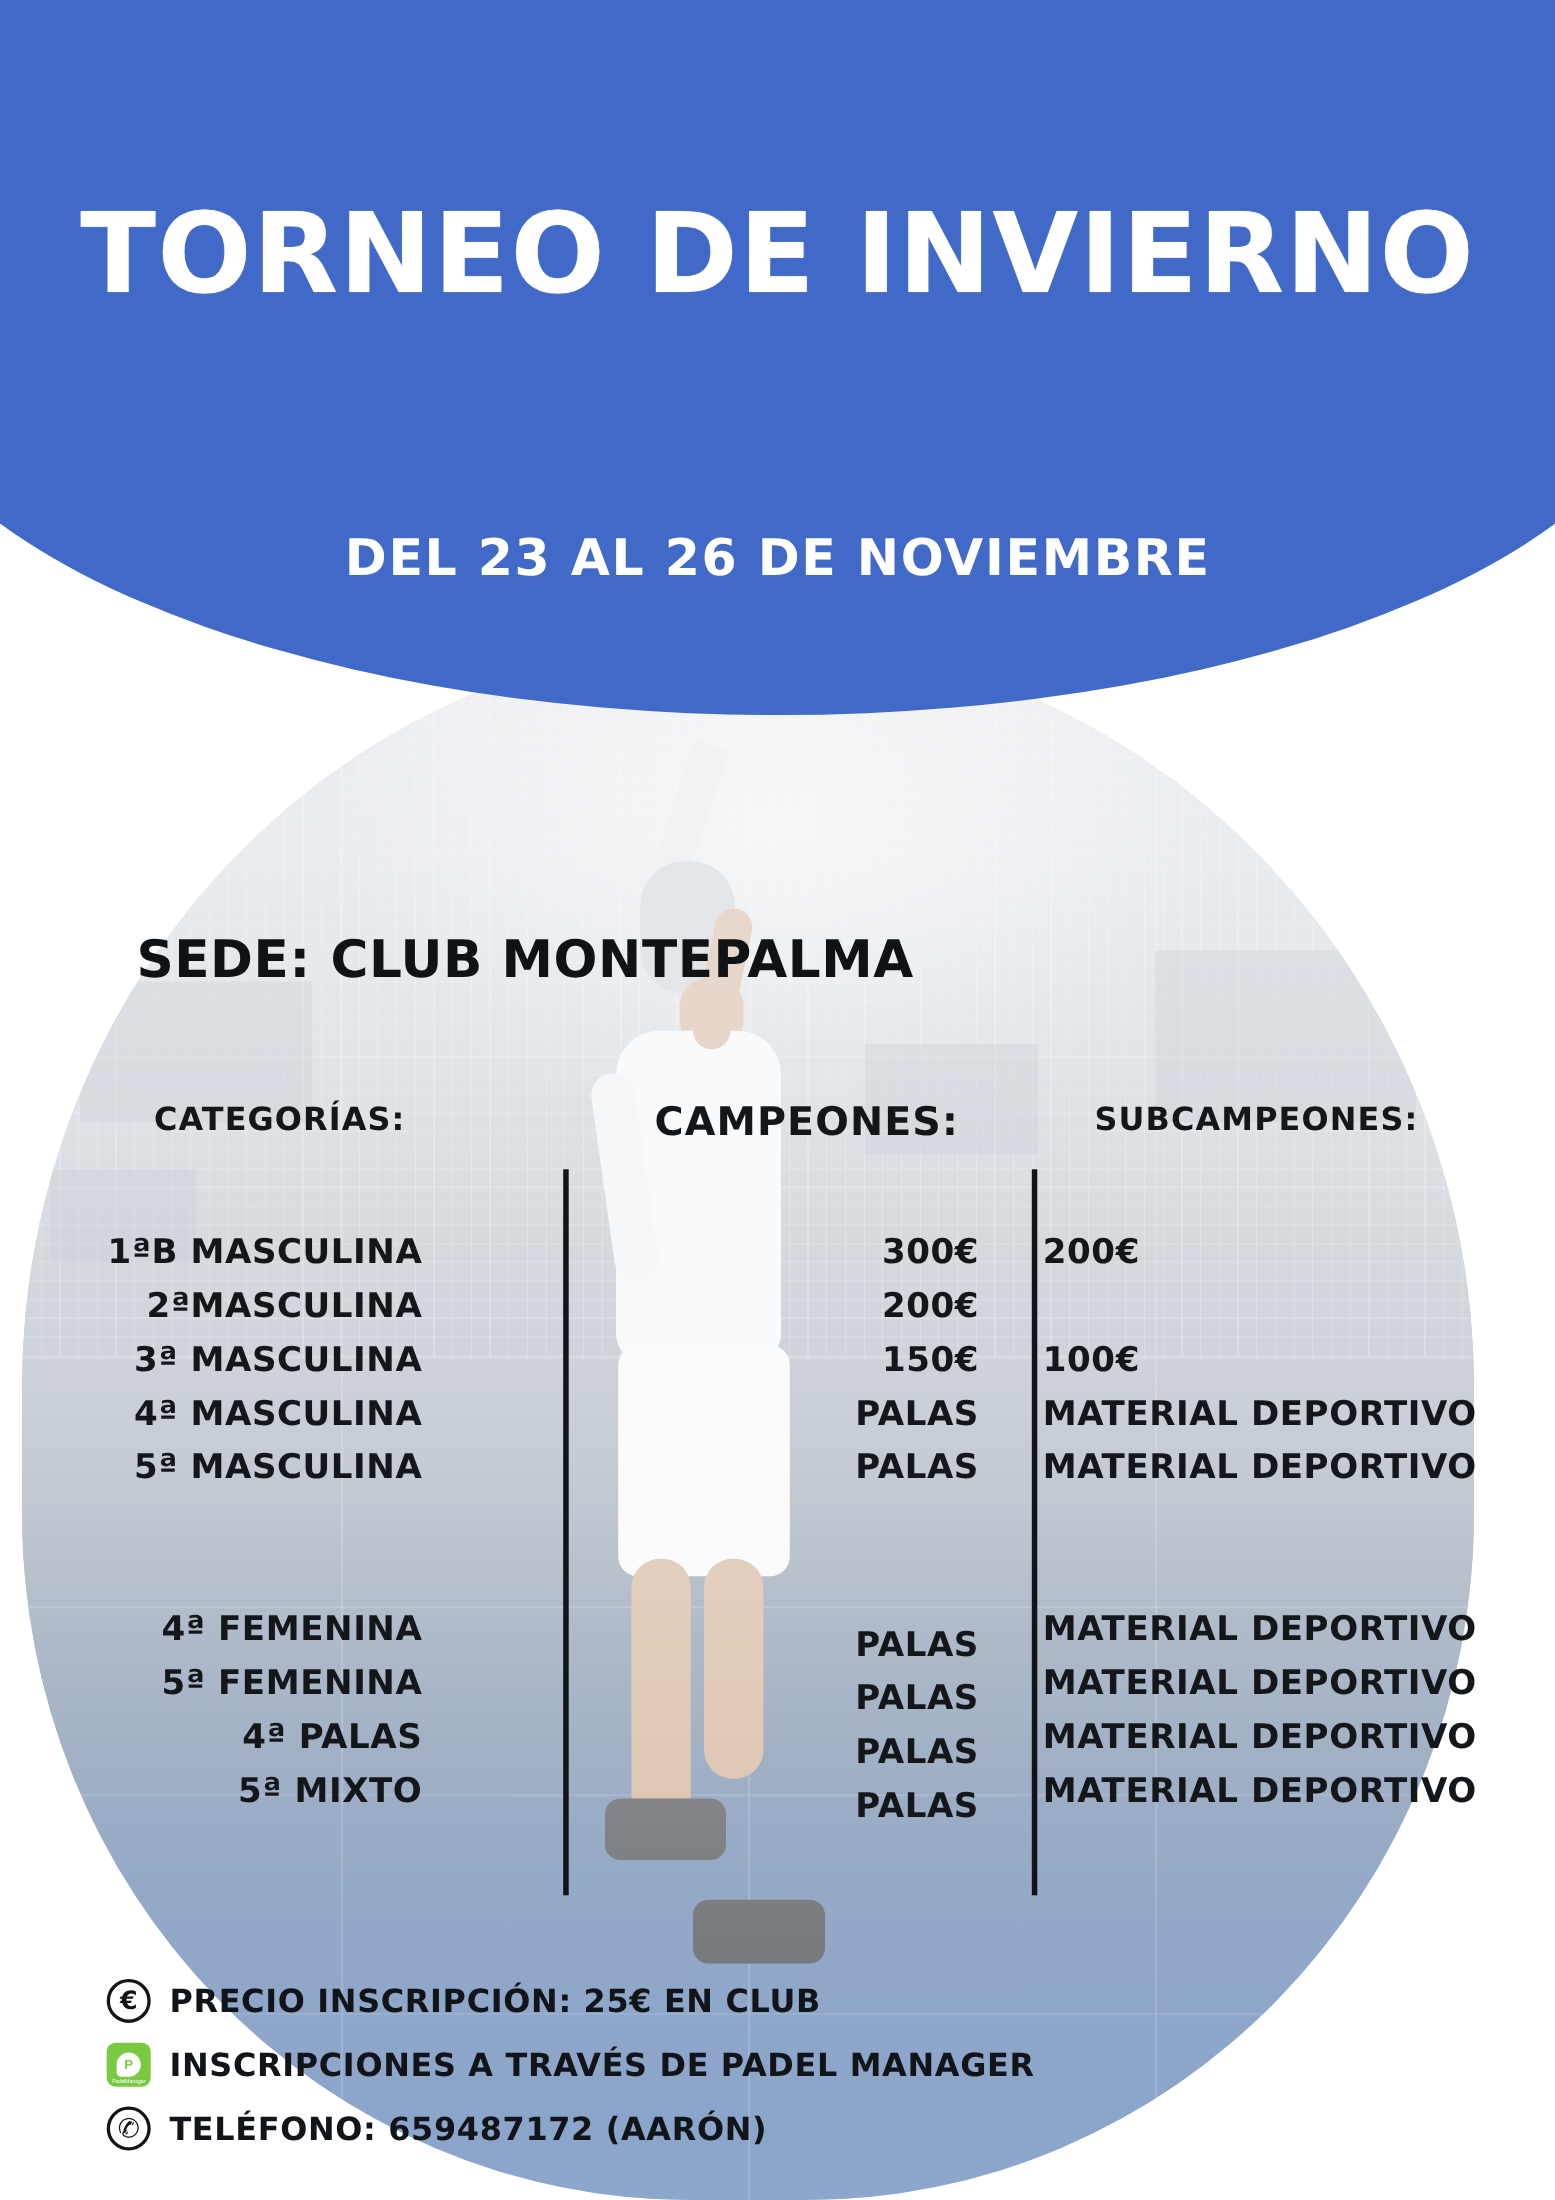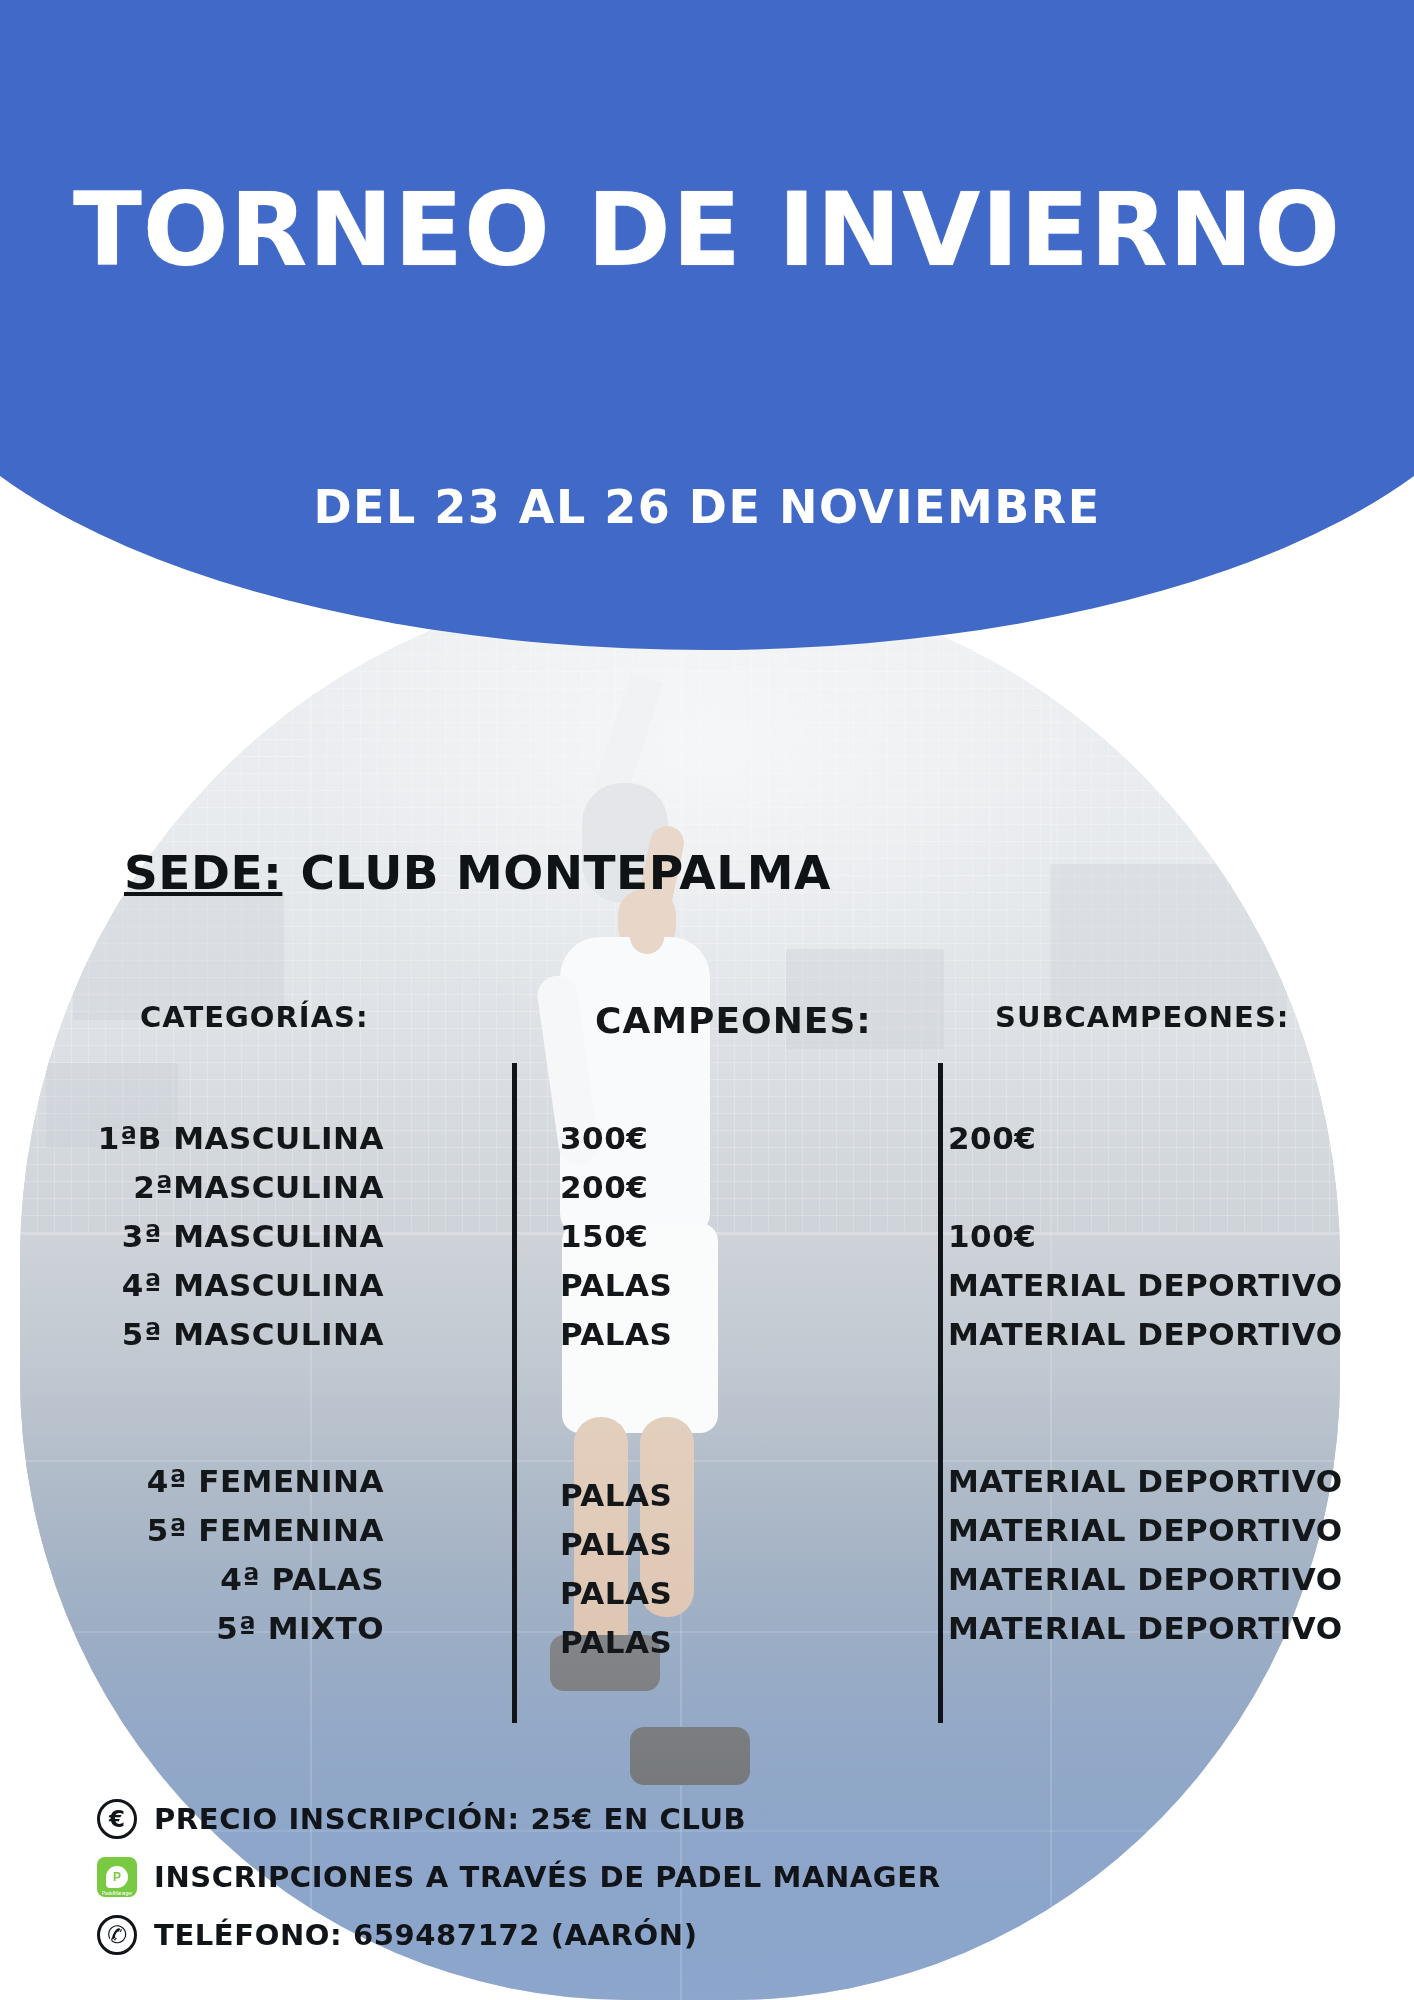--- a/index.html
+++ b/index.html
@@ -163,21 +163,21 @@
   }
   .sede {
     position: absolute;
     left: 124px;
     top: 845px;
     font-size: 47px;
     font-weight: bold;
     letter-spacing: 0.5px;
     color: #101316;
   }
-  .sede .sede-label { margin-right: 18px; text-decoration: underline; }
+  .sede .sede-label { margin-right: 18px; }
 
   .headers { position: absolute; top: 1000px; left: 0; width: 100%; height: 40px; text-align: center; }
   .h-cat { position: absolute; left: 140px; font-size: 29px; font-weight: bold; letter-spacing: 1px; }
   .h-camp { position: absolute; left: 595px; font-size: 36px; font-weight: bold; letter-spacing: 1px; }
   .h-sub { position: absolute; left: 995px; font-size: 29px; font-weight: bold; letter-spacing: 1px; }
 
   .divider {
     position: absolute;
     width: 5px;
     background: #111418;
@@ -194,21 +194,21 @@
   }
   .row.gap { height: 98px; }
   .cell {
     position: absolute;
     font-size: 31px;
     font-weight: bold;
     letter-spacing: 0.5px;
     white-space: nowrap;
   }
   .c-cat { right: 1030px; text-align: right; }
-  .c-camp { left: 560px; width: 330px; text-align: left; }
+  .c-camp { left: 560px; width: 330px; text-align: right; }
   .c-sub { left: 948px; width: 400px; text-align: left; }
 
   
   .footer { position: absolute; left: 0; top: 1790px; width: 100%; z-index: 4; }
   .f-line {
     position: relative;
     display: flex;
     align-items: center;
     height: 58px;
     padding-left: 96px;

